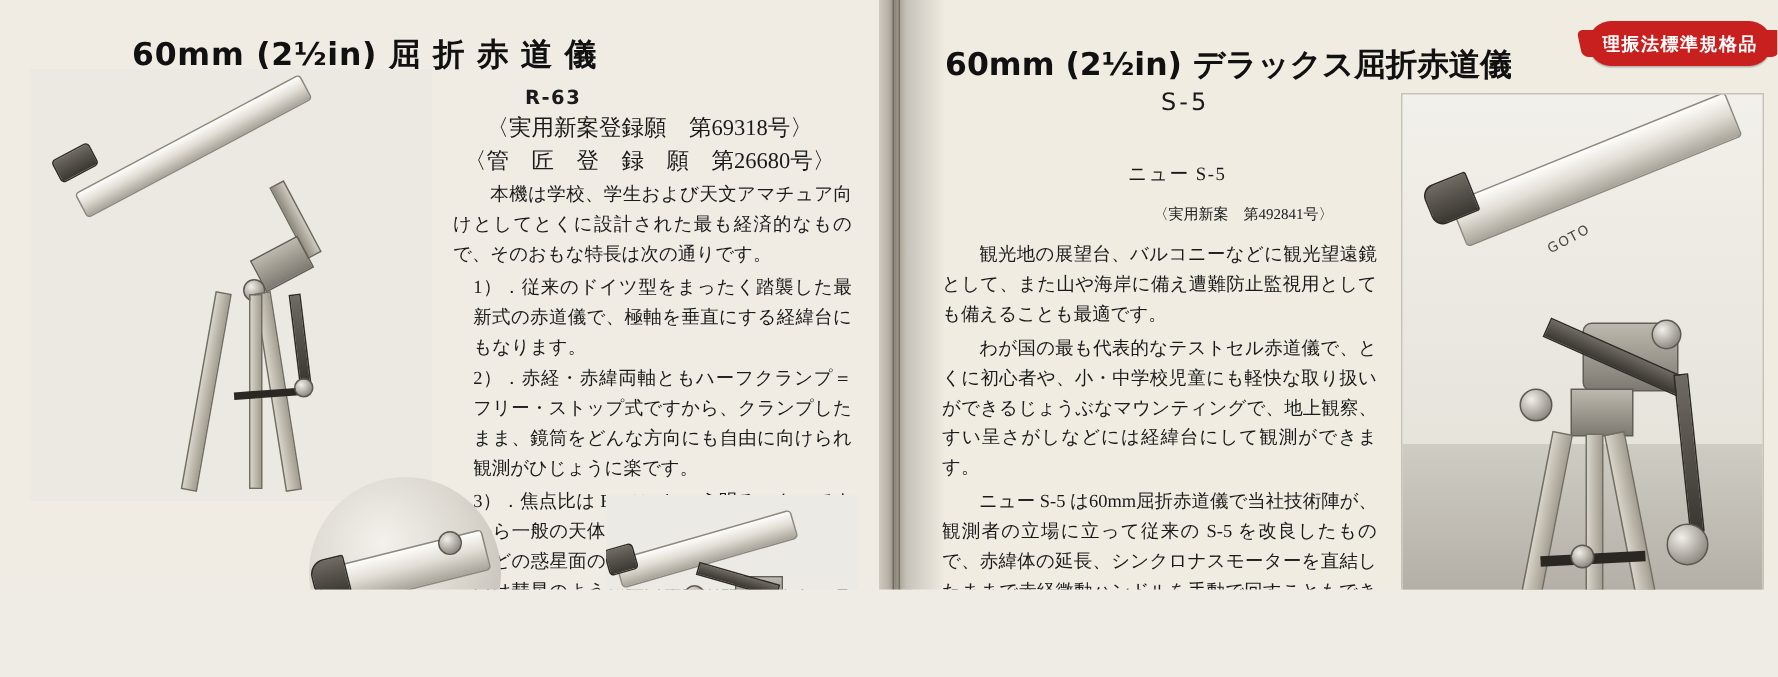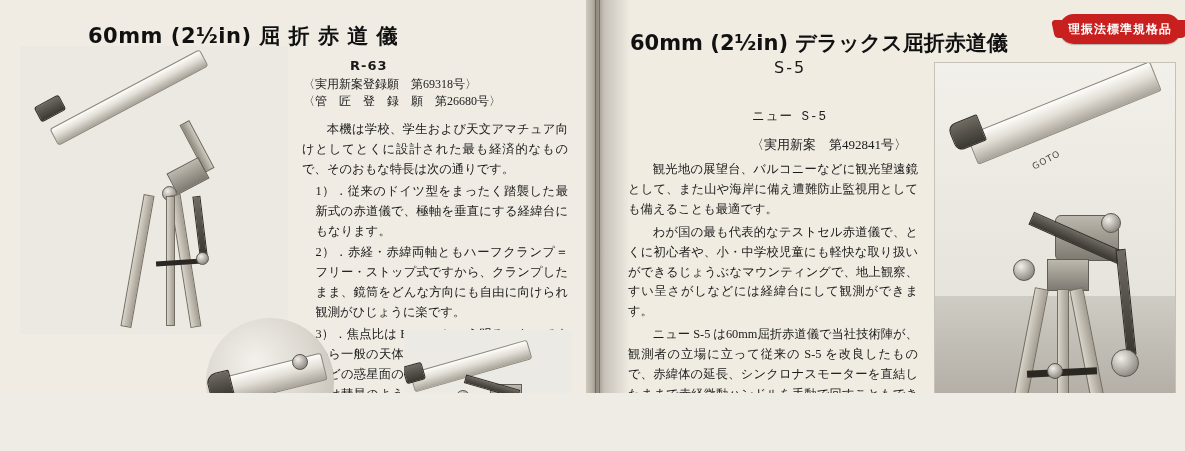--- a/index.html
+++ b/index.html
@@ -47,33 +47,33 @@
   }
   .ribbon:before{left:-6px;transform:skewX(12deg);border-radius:4px 0 0 4px;}
   .ribbon:after{right:-6px;transform:skewX(-12deg);border-radius:0 4px 4px 0;}
 
   .model-left{
     position:absolute;left:350px;top:58px;
     font-family:"DejaVu Sans", sans-serif;font-size:13px;font-weight:bold;letter-spacing:1px;
   }
   .reg-left{
     position:absolute;left:303px;top:76px;width:260px;
-    font-size:12px;line-height:1.45;
+    font-size:15px;line-height:1.45;text-align:center;
   }
   .model-right{
     position:absolute;left:170px;top:58px;
     font-family:"DejaVu Sans", sans-serif;font-size:16px;font-weight:normal;letter-spacing:2px;
   }
   .model-right2{
     position:absolute;left:148px;top:108px;
-    font-family:Liberation Mono, monospace;font-size:12.5px;letter-spacing:1px;
+    font-family:Liberation Serif, serif;font-size:12.5px;letter-spacing:1px;
   }
   .reg-right{
     position:absolute;left:130px;top:136px;width:190px;
-    font-size:13px;text-align:center;
+    font-size:10px;text-align:center;
   }
 
   
   .body-left{
     position:absolute;left:302px;top:120px;width:266px;
     font-size:12.3px;line-height:1.62;text-align:justify;
   }
   .body-left p{margin:0 0 2px 0;}
   .body-left p.ind{text-indent:1em;}
   .body-left p.num{text-indent:0;padding-left:1.1em;}

